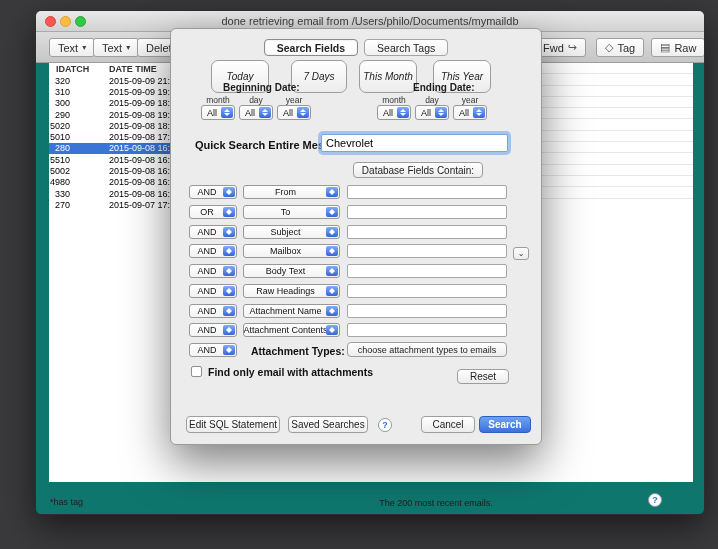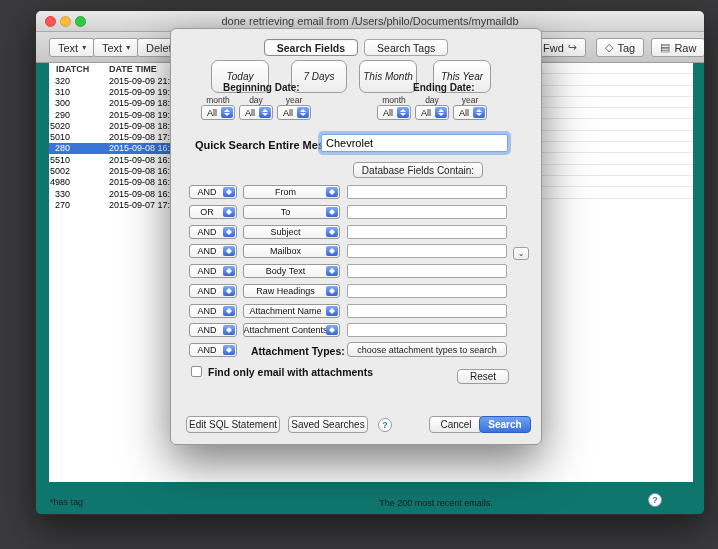--- a/index.html
+++ b/index.html
@@ -366,25 +366,25 @@
         <span class="ptext">Attachment Contents</span>
         <span class="arrowbox"></span>
       </div>
     <input class="frow-input" style="left: 176px; top: 294px;" value="">
 
     <div class="popup op-popup" style="top:314px">
         <span class="ptext">AND</span>
         <span class="arrowbox"></span>
       </div>
     <div class="att-label">Attachment Types:</div>
-    <div class="btn att-btn">choose attachment types to search</div>
+    <div class="btn att-btn">choose attachment types to emails</div>
 
     <div class="checkbox"></div>
     <div class="cb-label">Find only email with attachments</div>
     <div class="btn reset-btn">Reset</div>
 
     <div class="btn bottom-btn" style="left:15px;width:94px">Edit SQL Statement</div>
     <div class="btn bottom-btn" style="left:117px;width:80px">Saved Searches</div>
     <div class="help-circle dlg-help" style="position:absolute">?</div>
-    <div class="btn bottom-btn" style="left:258px;width:54px">Cancel</div>
+    <div class="btn bottom-btn" style="left:250px;width:54px">Cancel</div>
     <div class="btn bottom-btn search-btn" style="left:308px;width:52px">Search</div>
   </div>
 </div>
 
 </body></html>

